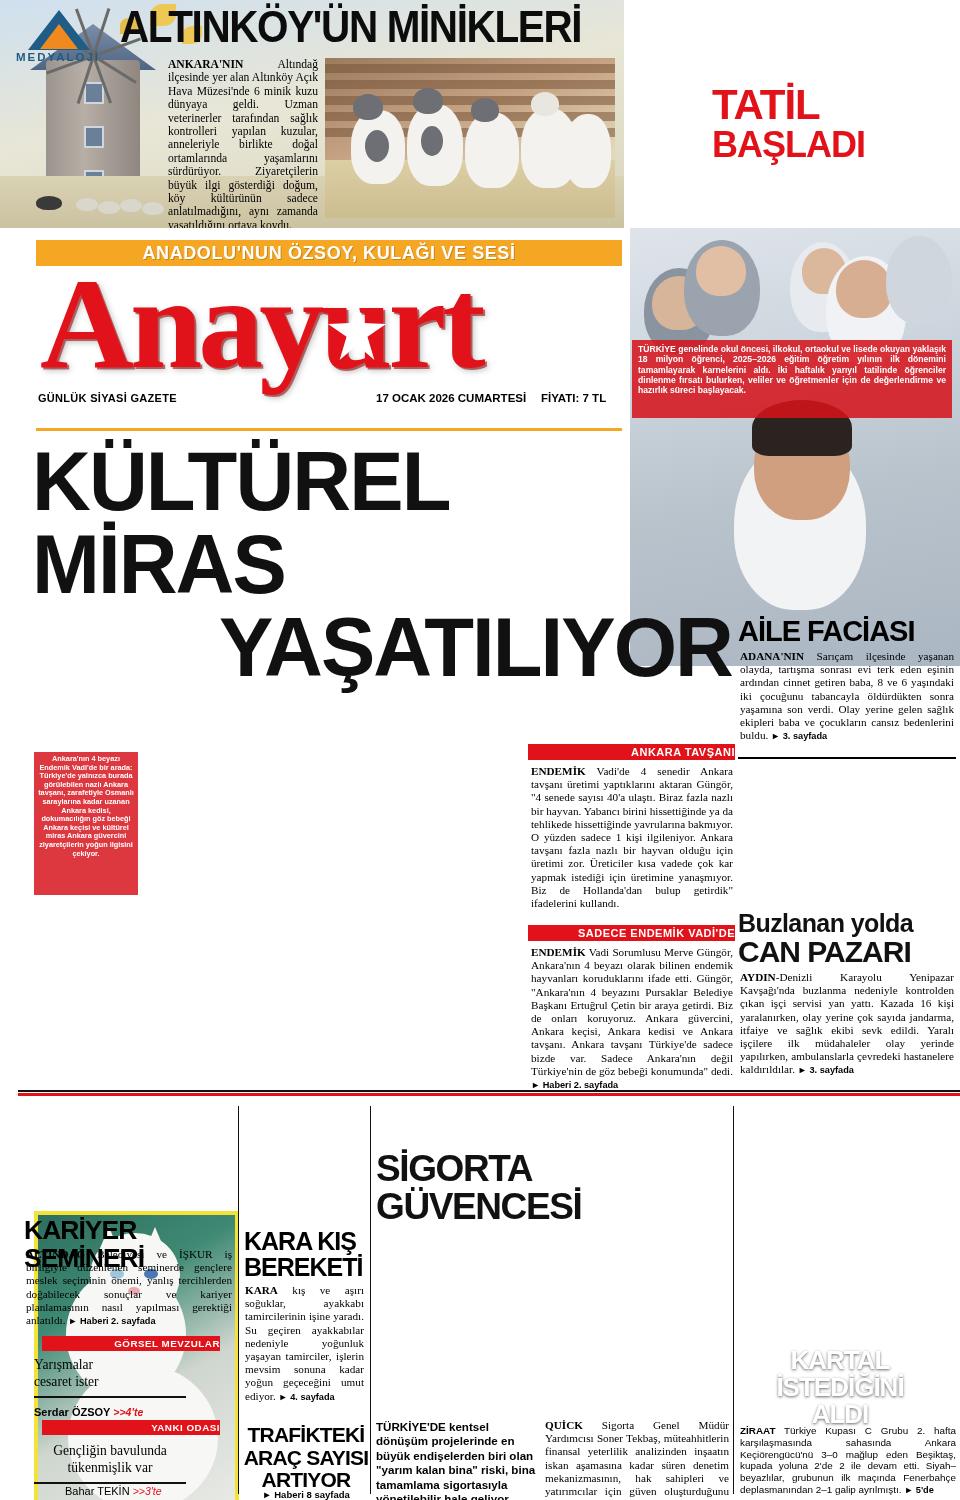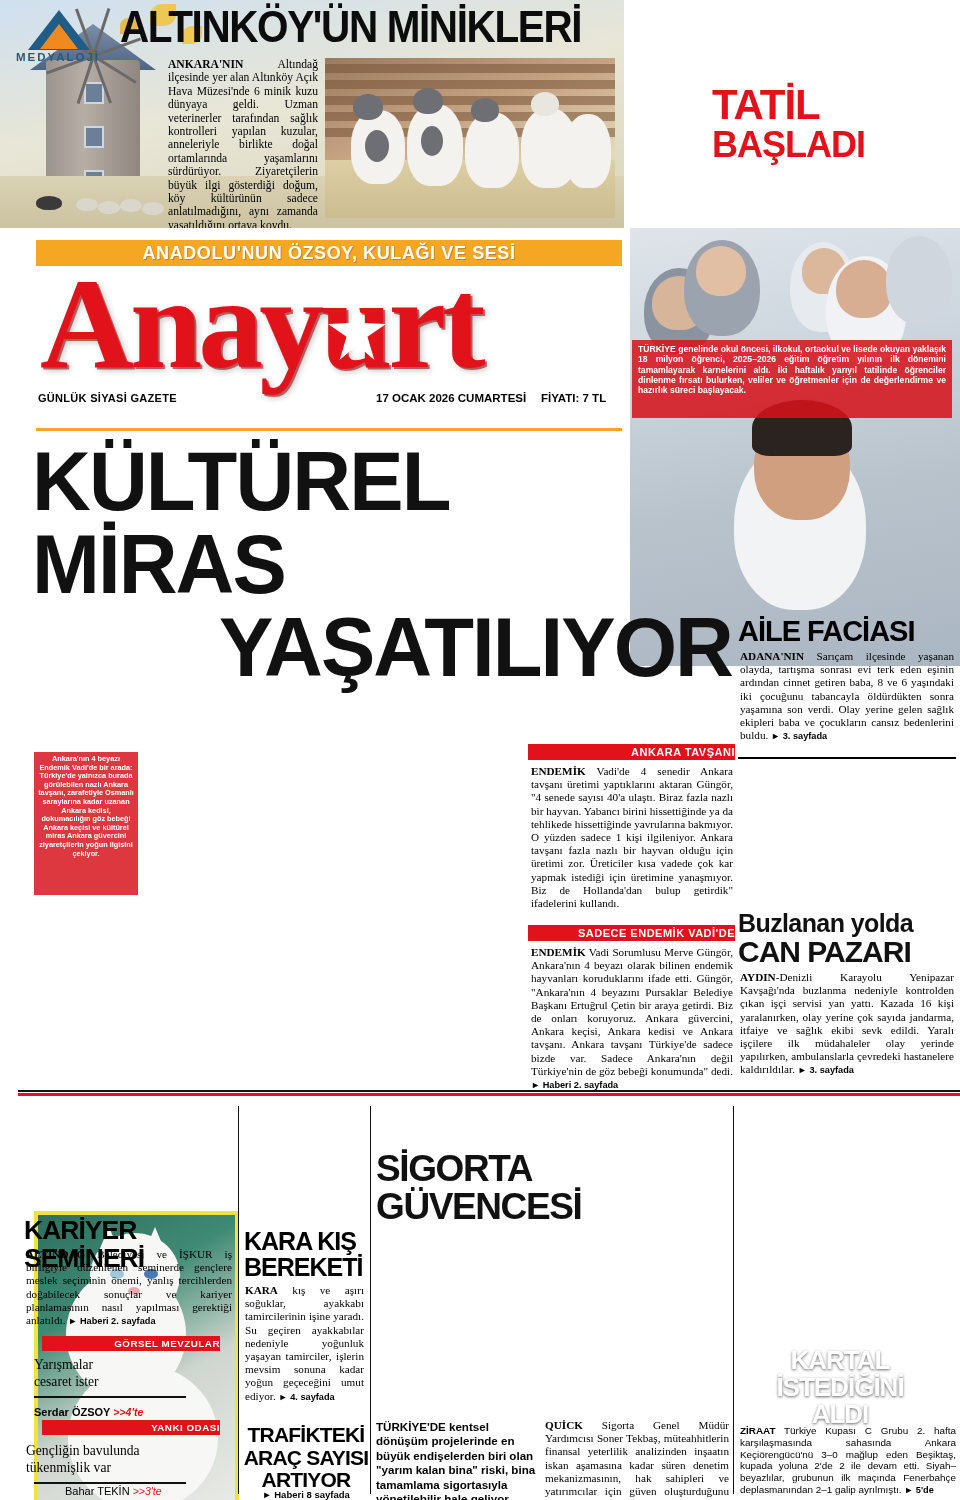--- a/index.html
+++ b/index.html
@@ -138,21 +138,21 @@
   #kariyer-text{left:26px;top:1248px;width:206px;}
 
   #gorsel-bar{left:42px;top:1336px;width:178px;height:15px;font-size:9.8px;line-height:15px;}
   #gorsel-title{left:34px;top:1356px;width:150px;
      font-family:"Liberation Serif",serif;font-size:13.6px;line-height:17px;}
   #gorsel-rule{left:34px;top:1396px;width:152px;height:1.5px;background:#111;}
   #gorsel-author{left:34px;top:1399px;font-family:"Liberation Sans",sans-serif;font-weight:bold;font-size:11px;margin-top:7px;}
   #gorsel-author .pg{color:#e1121a;font-style:italic;font-size:10.5px;}
 
   #yanki-bar{left:42px;top:1420px;width:178px;height:15px;font-size:9.8px;line-height:15px;}
-  #yanki-title{left:26px;top:1442px;width:168px;
+  #yanki-title{left:26px;top:1442px;width:168px;text-align:center;
      font-family:"Liberation Serif",serif;font-size:13.6px;line-height:17px;}
   #yanki-rule{left:34px;top:1482px;width:152px;height:1.5px;background:#111;}
   #yanki-author{left:34px;top:1485px;font-family:"Liberation Sans",sans-serif;font-weight:normal;font-size:11px;padding-left:31px;}
   #yanki-author .pg{color:#e1121a;font-style:italic;font-size:10.5px;}
 
   .vline{position:absolute;width:1px;background:#111;}
   #kara-head{left:244px;top:1228px;width:124px;
      font-family:"Liberation Sans",sans-serif;font-weight:bold;font-size:25px;line-height:26px;letter-spacing:-1px;}
   #kara-text{left:245px;top:1284px;width:119px;}
   #trafik-head{left:242px;top:1424px;width:128px;text-align:center;

